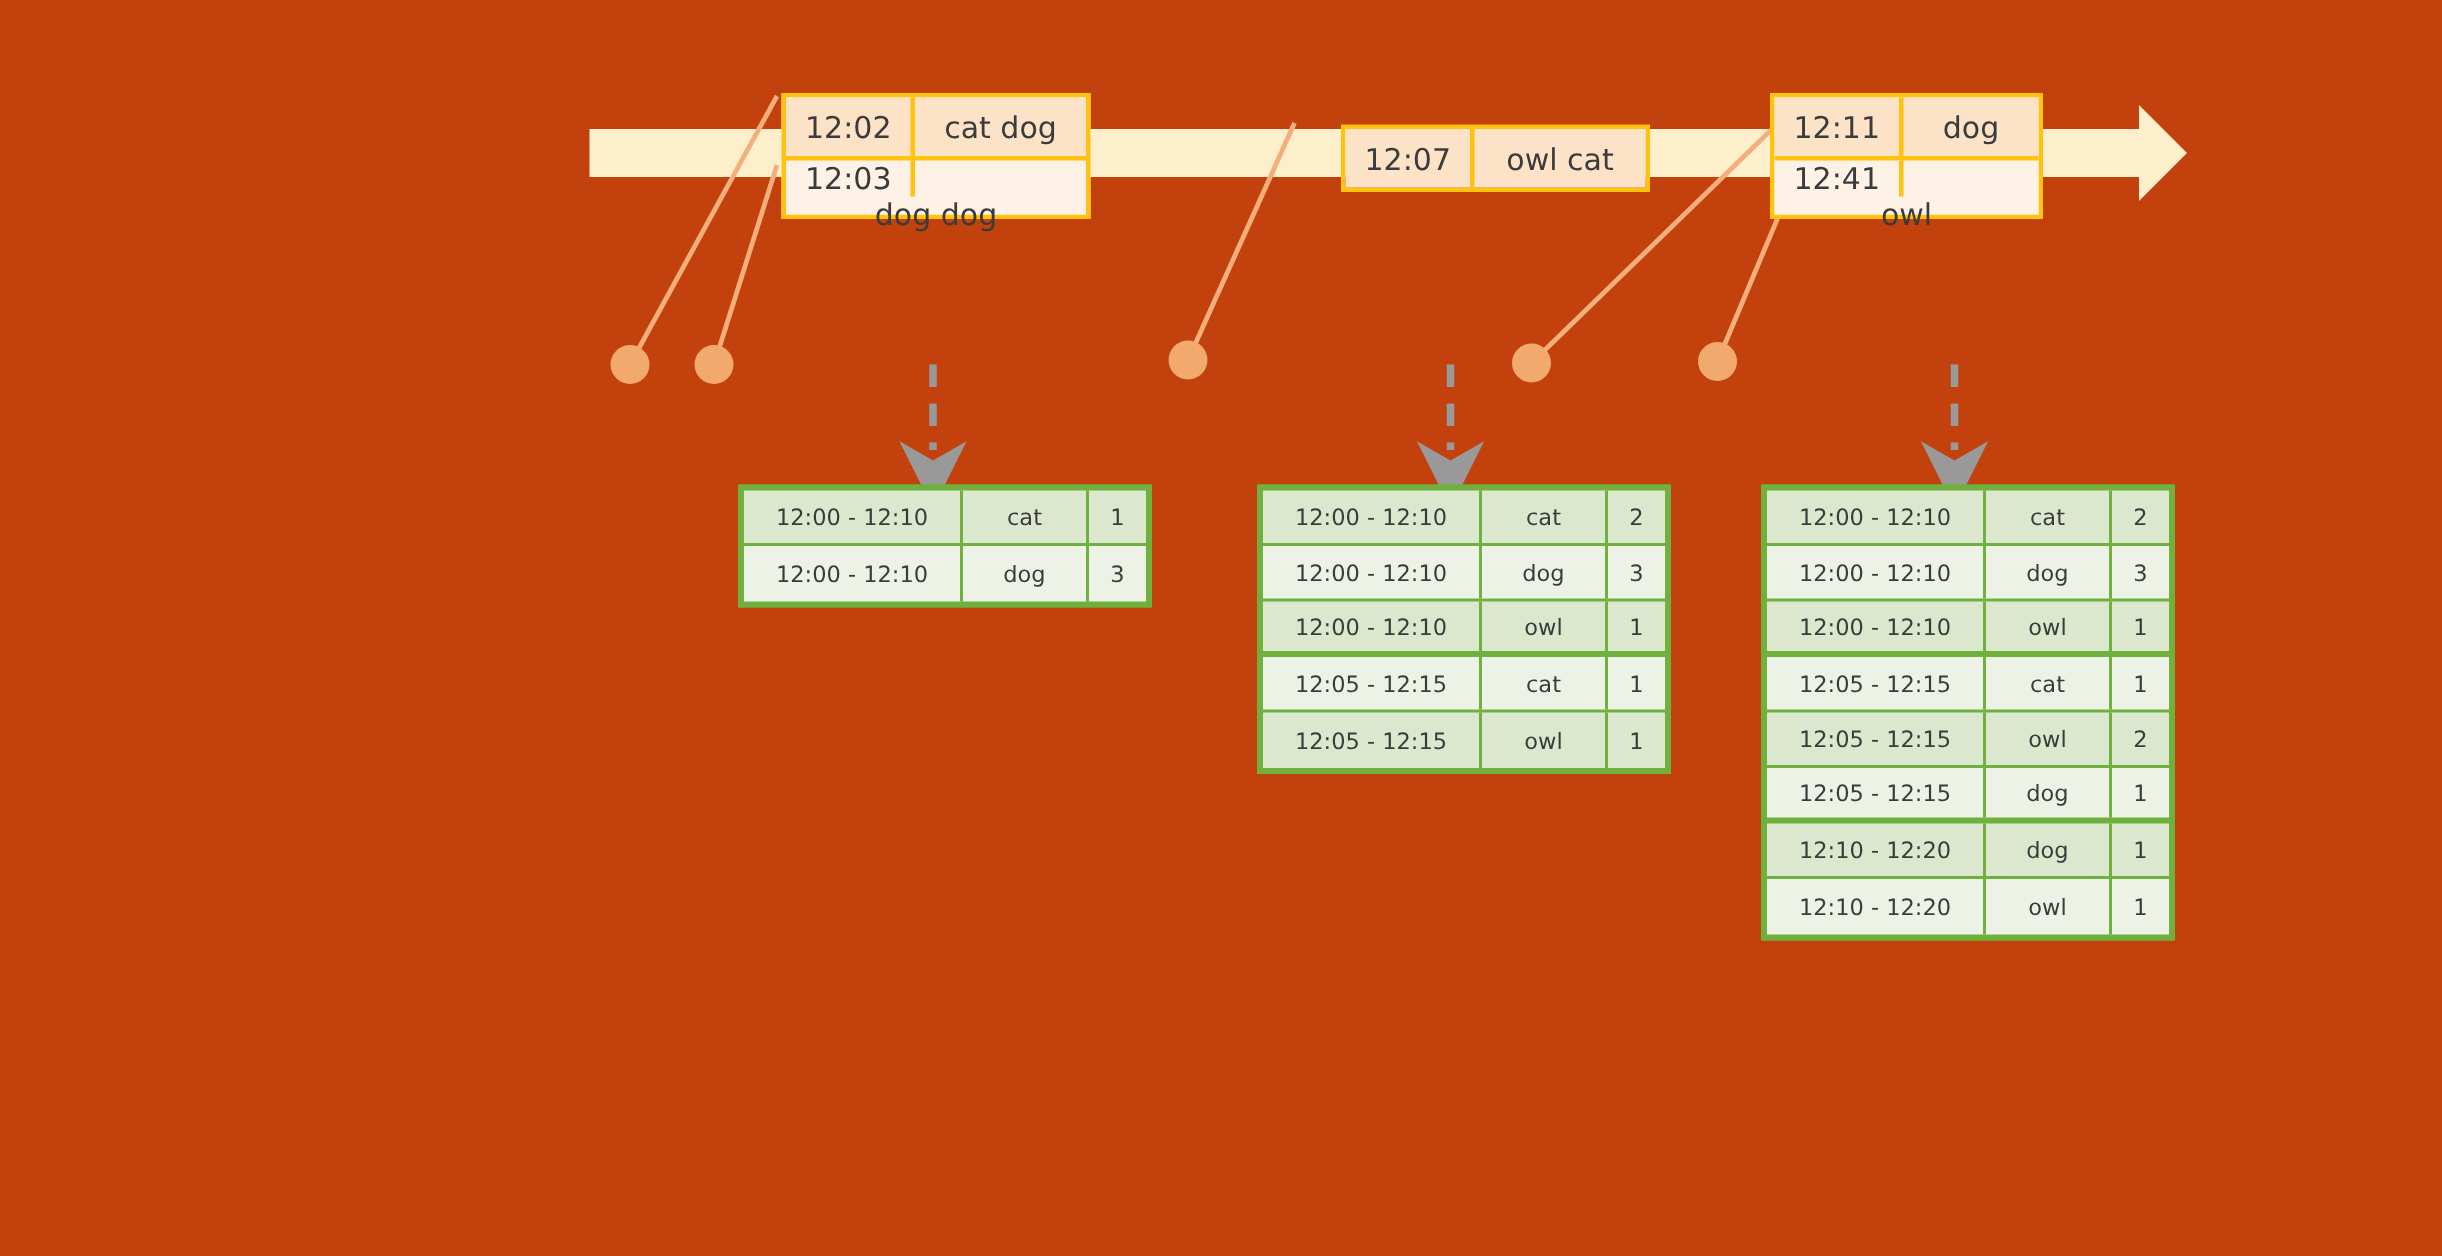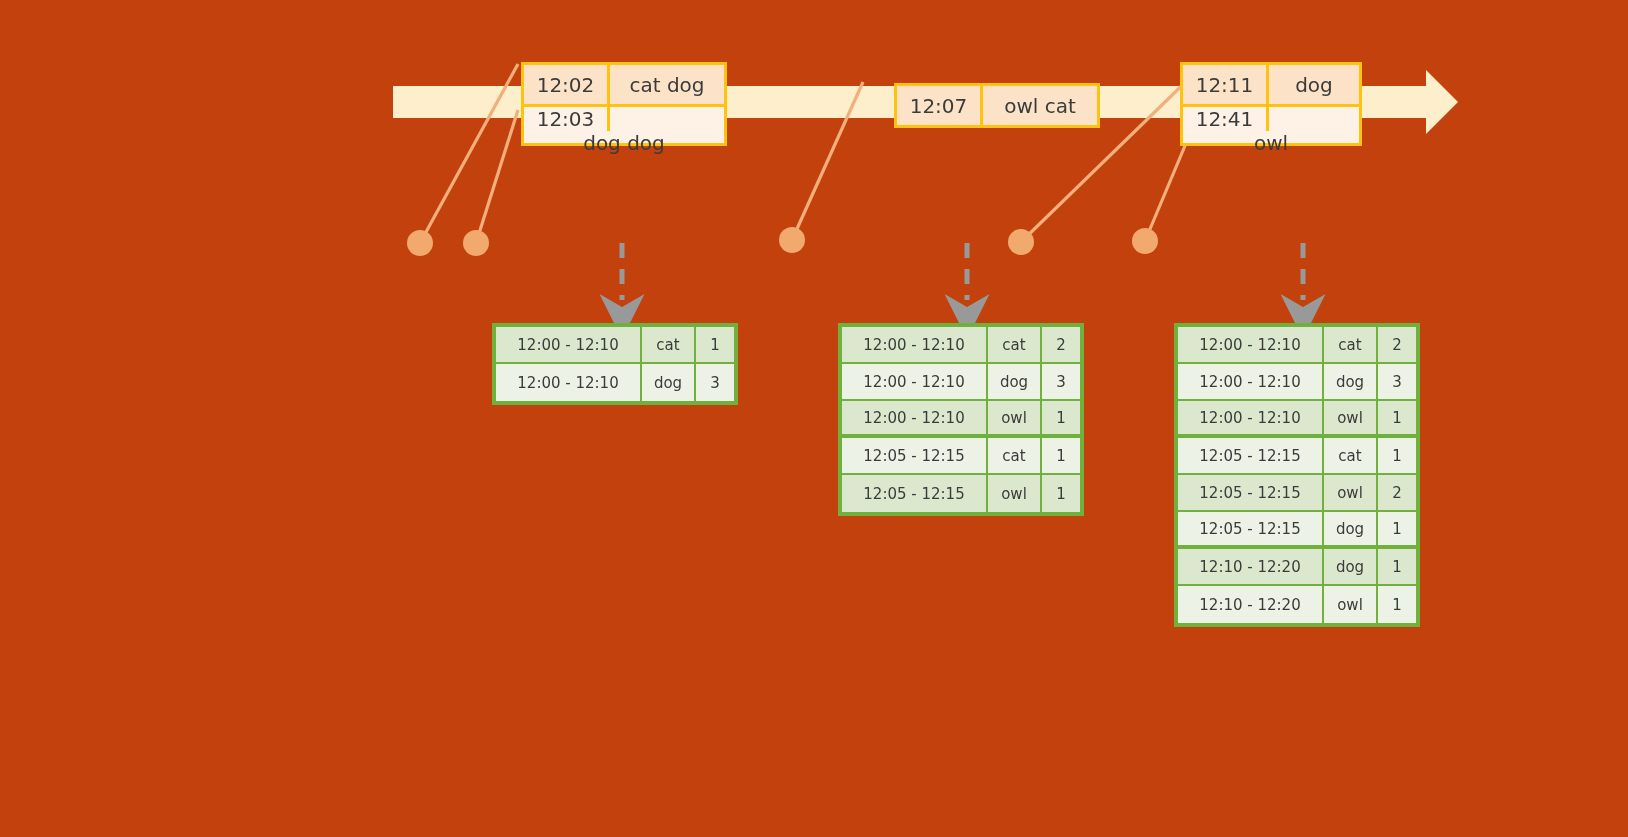--- a/index.html
+++ b/index.html
@@ -79,21 +79,21 @@
     justify-content: center;
     font-size: 15px;
     color: #3b3b3b;
     box-sizing: border-box;
     border-right: 2px solid #6FB13C;
   }
   .res-cell:last-child { border-right: none; }
   .res-row.shade-a .res-cell { background: #DCE8CE; }
   .res-row.shade-b .res-cell { background: #EDF2E7; }
   .c-window { width: 146px; }
-  .c-key    { width: 54px;  }
+  .c-key    { width: 84px;  }
   .c-count  { width: 38px;  }
 </style>
 </head>
 <body>
 
 <div id="stage">
 
   <svg id="layer-svg" viewBox="0 0 1628 837">
     <defs>
       <marker id="dash-head" markerWidth="10" markerHeight="9" refX="1.2" refY="4.5" orient="auto">

